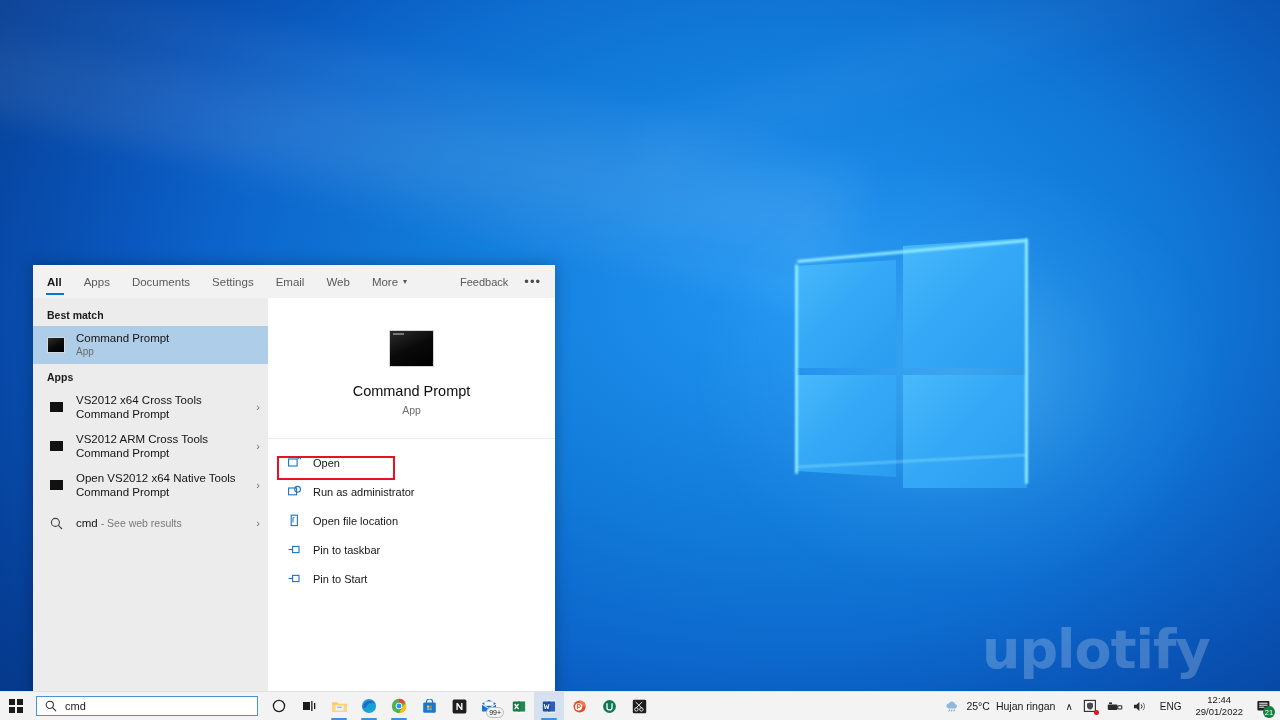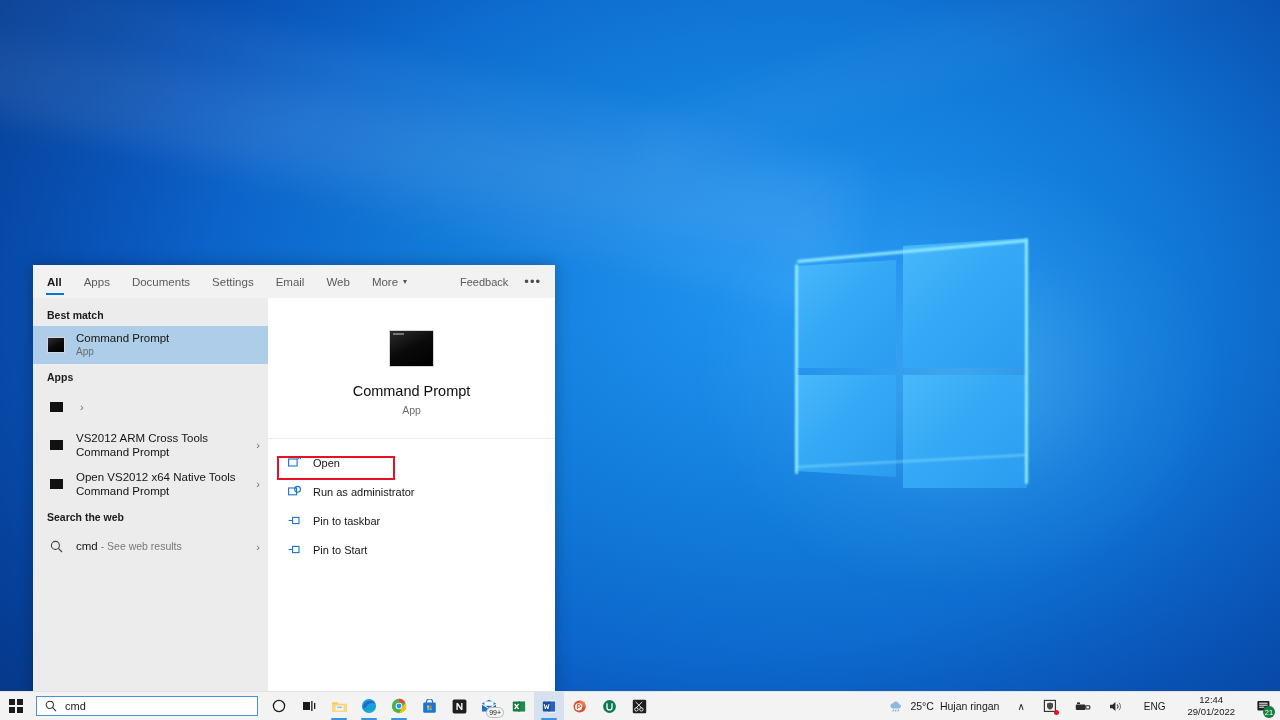--- a/index.html
+++ b/index.html
@@ -163,21 +163,21 @@
     width:222px;height:20px;margin-left:4px;background:#fff;border:1px solid #4a93d6;
     display:flex;align-items:center;gap:8px;padding:0 8px;box-sizing:border-box;
   }
   #tb-search .q{font-size:11px;color:#1a1a1a;}
   .tb-ico{width:30px;height:28px;display:flex;align-items:center;justify-content:center;position:relative;cursor:default;}
   .tb-ico.running::after{
     content:"";position:absolute;bottom:0;left:7px;right:7px;height:2.5px;background:#3b92e0;border-radius:1px;
   }
   .tb-ico.accent{background:rgba(180,205,235,.45);}
   #tb-apps{display:flex;align-items:center;margin-left:6px;}
-  #tray{margin-left:auto;display:flex;align-items:center;height:28px;padding-right:4px;gap:8px;text-align:center;}
+  #tray{margin-left:auto;display:flex;align-items:center;height:28px;padding-right:4px;gap:0px;text-align:center;}
   .tray-item{display:flex;align-items:center;height:28px;padding:0 5px;cursor:default;}
   #weather{gap:6px;font-size:10.5px;color:#191919;}
   #lang{font-size:10px;color:#191919;padding:0 7px;}
   #clock{
     display:flex;flex-direction:column;align-items:center;justify-content:center;
     font-size:9.5px;color:#191919;line-height:1.22;padding:0 7px;height:28px;cursor:default;
   }
   #notif{position:relative;width:26px;height:28px;display:flex;align-items:center;justify-content:center;cursor:default;}
   #notif-badge{
     position:absolute;right:1px;bottom:2px;width:12px;height:12px;border-radius:50%;
@@ -213,20 +213,21 @@
         <div class="face"></div>
       </div>
     <div class="edge-glow eg-left"></div>
     <div class="edge-glow eg-top"></div>
     <div class="edge-glow eg-right"></div>
     <div class="edge-glow eg-botglow"></div>
   </div>
 
   <div class="wp-vignette"></div>
 
+  <div id="watermark">uplotify</div>
 </div>
 
 <div id="search-panel">
 
   <div id="tabbar">
     <div class="tab active">
       <span>All</span>
     </div>
     <div class="tab">
       <span>Apps</span>
@@ -271,20 +272,23 @@
           <div class="res-sub">App</div>
         </div>
       </div>
 
       <div class="group-header">Apps</div>
 
       <div class="res-row">
         <div class="res-ico">
             <div class="sq-app"></div>
           </div>
+        <div class="res-text">
+          <div class="res-title">VS2012 x64 Cross Tools Command Prompt</div>
+        </div>
         <div class="chev">›</div>
       </div>
 
       <div class="res-row">
         <div class="res-ico">
             <div class="sq-app"></div>
           </div>
         <div class="res-text">
           <div class="res-title">VS2012 ARM Cross Tools Command Prompt</div>
         </div>
@@ -294,21 +298,20 @@
       <div class="res-row">
         <div class="res-ico">
             <div class="sq-app"></div>
           </div>
         <div class="res-text">
           <div class="res-title">Open VS2012 x64 Native Tools Command Prompt</div>
         </div>
         <div class="chev">›</div>
       </div>
 
-      <div class="group-header">Search the web</div>
 
       <div class="res-row res-web">
         <div class="res-ico">
           <svg class="mag" width="13" height="13" viewBox="0 0 13 13">
             <circle cx="5.4" cy="5.4" r="4" fill="none" stroke="#3f3f3f" stroke-width="1.1"></circle>
             <line x1="8.4" y1="8.4" x2="12" y2="12" stroke="#3f3f3f" stroke-width="1.1"></line>
           </svg>
         </div>
         <div class="res-text">
           <span class="webq">cmd</span><span class="webhint"> - See web results</span>
@@ -341,20 +344,29 @@
         <div class="act-row">
           <span class="act-ico">
             <svg width="13" height="13" viewBox="0 0 13 13">
               <rect x="0.6" y="3" width="8" height="6.8" fill="none" stroke="#1a73c8" stroke-width="1.1"></rect>
               <circle cx="9.6" cy="4.3" r="2.9" fill="none" stroke="#1a73c8" stroke-width="1.1"></circle>
             </svg>
           </span>
           <span class="act-label">Run as administrator</span>
         </div>
 
+        <div class="act-row">
+          <span class="act-ico">
+            <svg width="13" height="13" viewBox="0 0 13 13">
+              <rect x="3.2" y="1.2" width="6.2" height="10.4" fill="none" stroke="#1a73c8" stroke-width="1.1"></rect>
+              <path d="M5 3.6 L5 8.4 M5 3.6 L6.4 3.6" stroke="#1a73c8" stroke-width="1" fill="none"></path>
+            </svg>
+          </span>
+          <span class="act-label">Open file location</span>
+        </div>
 
         <div class="act-row">
           <span class="act-ico">
             <svg width="13" height="13" viewBox="0 0 13 13">
               <rect x="4.6" y="3.4" width="6.4" height="6.2" fill="none" stroke="#1a73c8" stroke-width="1.1"></rect>
               <line x1="0.6" y1="6.5" x2="4.4" y2="6.5" stroke="#1a73c8" stroke-width="1.1"></line>
             </svg>
           </span>
           <span class="act-label">Pin to taskbar</span>
         </div>

